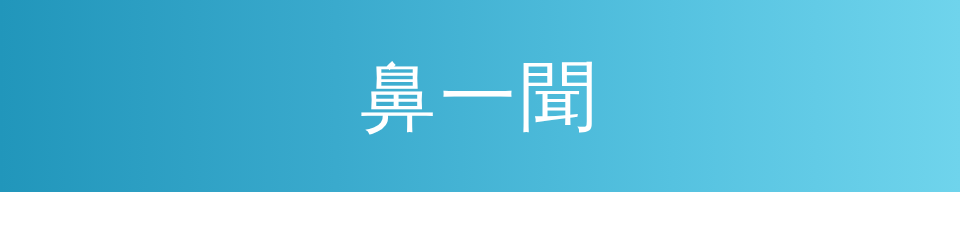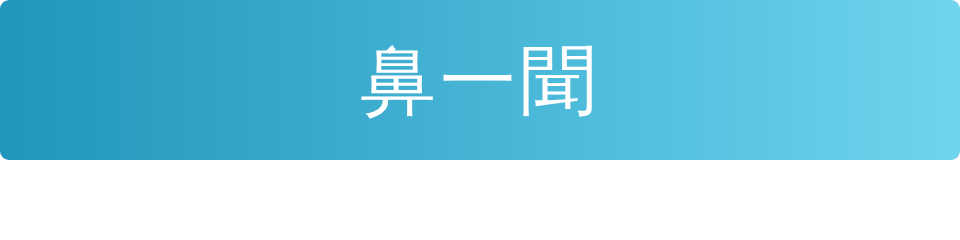--- a/index.html
+++ b/index.html
@@ -4,28 +4,27 @@
 <style>
   html, body {
     margin: 0;
     padding: 0;
     background: #ffffff;
   }
 
   #banner {
     position: relative;
     width: 960px;
-    height: 160px;
+    height: 192px;
     overflow: hidden;
     display: flex;
     align-items: center;
     justify-content: center;
     background-image: linear-gradient(90deg, #2196bb 0%, #3aaacd 35%, #55c2e0 70%, #6fd4ec 100%);
     background-color: #2196bb;
-    border-radius: 9px;
   }
 
   #banner-text {
     font-family: "DejaVu Serif", "Liberation Serif", serif;
     font-size: 76px;
     font-weight: 400;
     line-height: 1;
     color: #ffffff;
     letter-spacing: 4px;
     white-space: nowrap;

